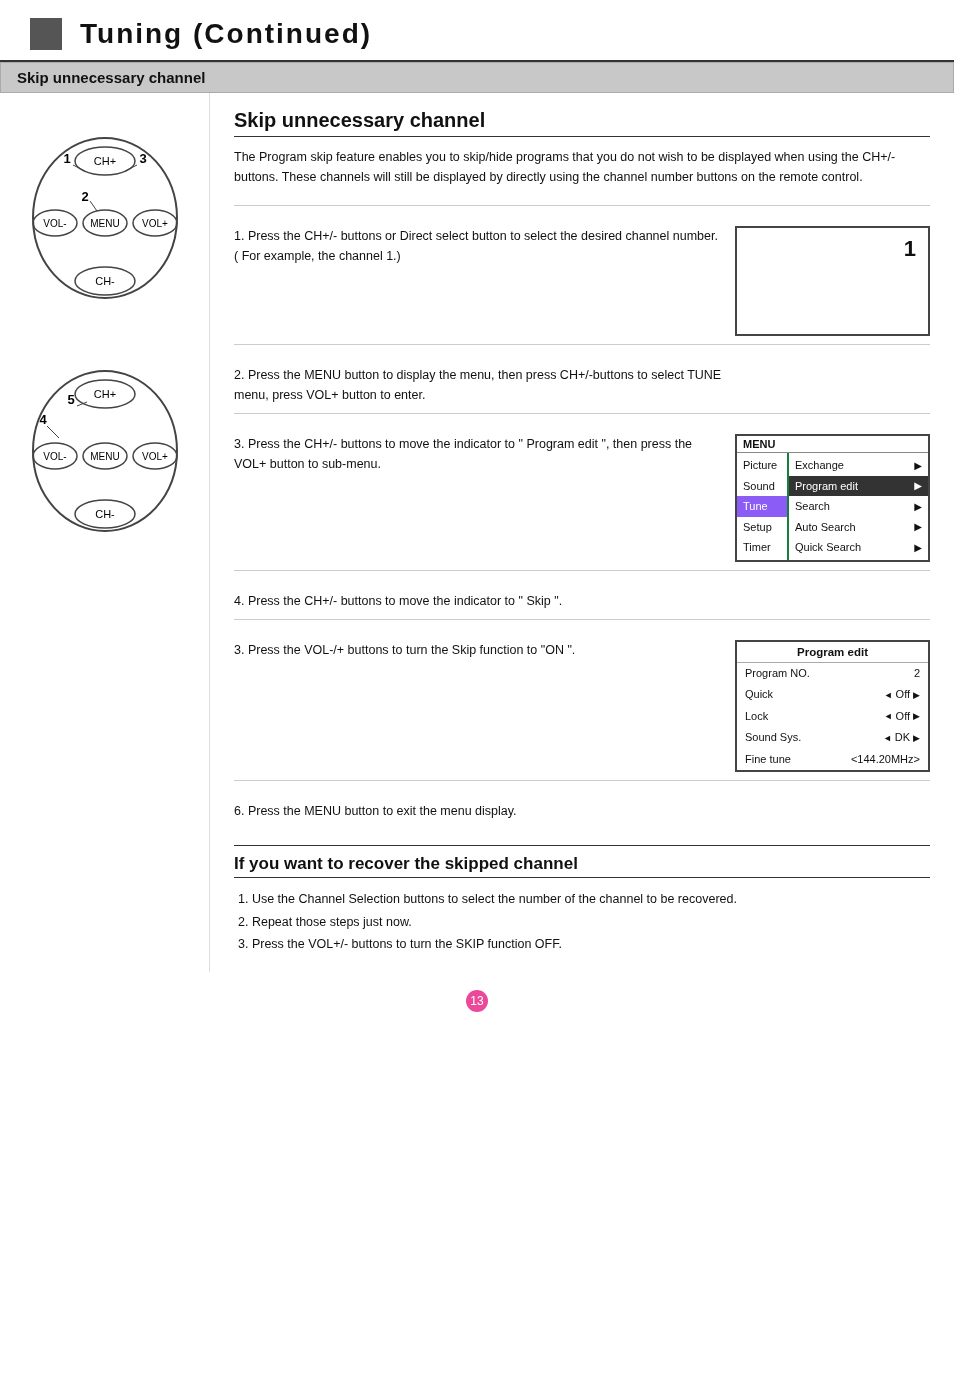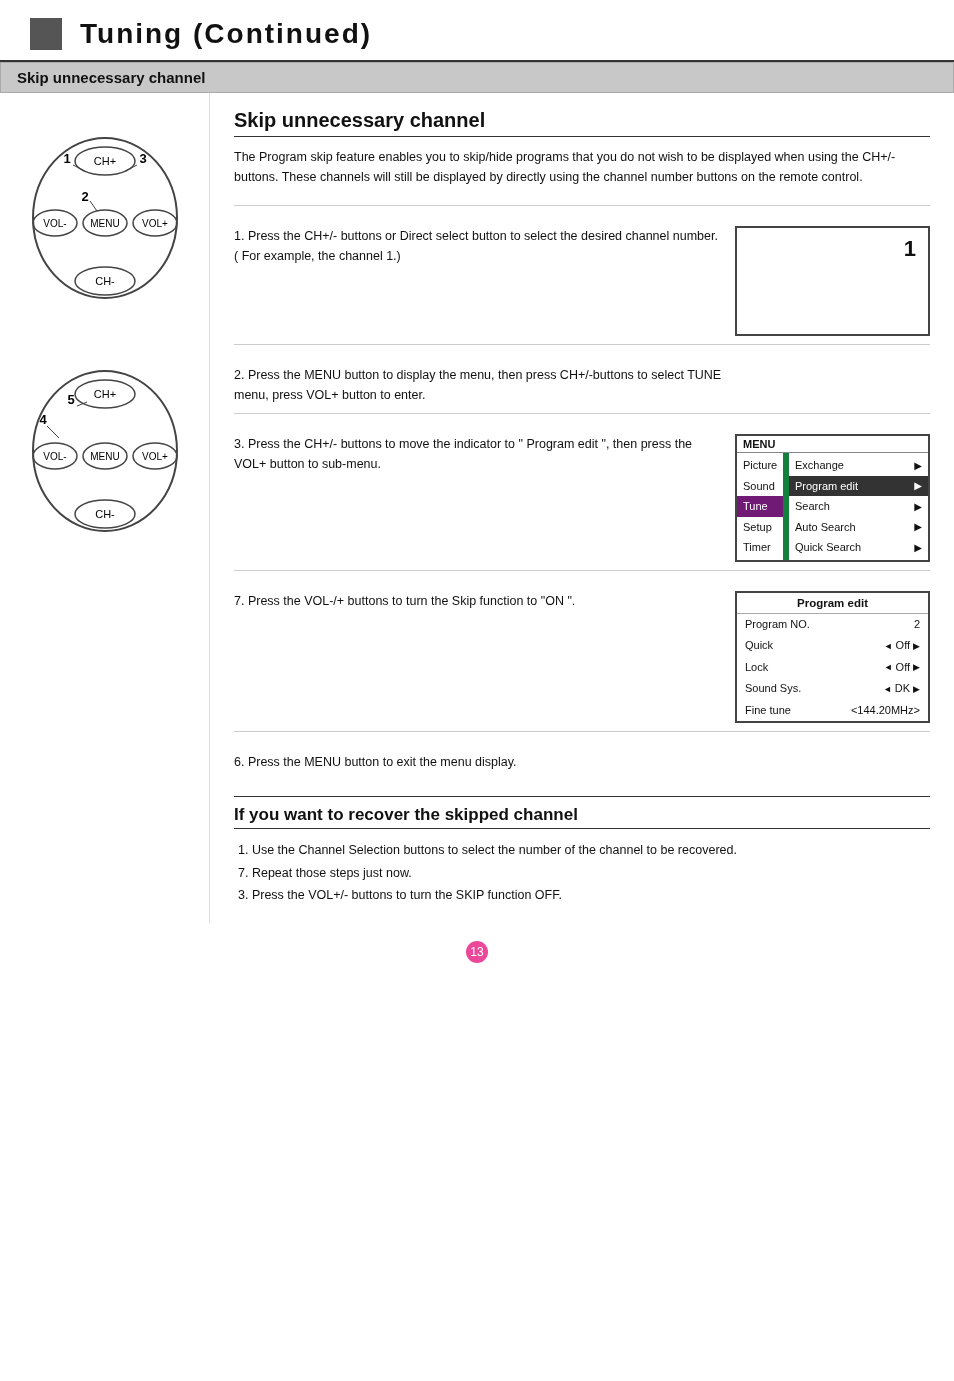--- a/index.html
+++ b/index.html
@@ -117,30 +117,30 @@
       border-bottom: 1px solid #888;
       padding: 2px 6px;
       font-weight: bold;
       font-size: 11px;
     }
     .menu-body {
       display: flex;
     }
     .menu-left {
       width: 52px;
-      border-right: 6px solid #15803d;
+      border-right: 2px solid #15803d;
       padding: 2px 0;
     }
     .menu-left-item {
       padding: 2px 6px;
       font-size: 11px;
       line-height: 1.5;
     }
     .menu-left-item.active {
-      background: #701a75;
+      background: #8b5cf6;
       color: #fff;
     }
     .menu-right {
       flex: 1;
       padding: 2px 0;
     }
     .menu-right-item {
       display: flex;
       justify-content: space-between;
       align-items: center;
@@ -389,24 +389,31 @@
               <div class="menu-right-item">
                 <span>Quick Search</span>
                   <span class="menu-arrow">▶</span>
               </div>
             </div>
           </div>
         </div>
       </div>
     </div>
 
-
-    <div class="step-row">
-      <div class="step-row-text">
-        <span>7. Press the VOL-/+ buttons to turn the Skip function to "ON ".</span>
+    <div class="step-row">
+      <div class="step-row-text">
+        <span>4. Press the CH+/- buttons to move the indicator to " Skip ".</span>
+      </div>
+      <div class="step-row-diagram">
+      </div>
+    </div>
+
+    <div class="step-row">
+      <div class="step-row-text">
+        <span>3. Press the VOL-/+ buttons to turn the Skip function to "ON ".</span>
       </div>
       <div class="step-row-diagram">
         <div class="program-edit-screen">
           <div class="pe-header">Program edit</div>
           <div class="pe-row">
             <span>Program NO.</span>
             <span>2</span>
           </div>
           <div class="pe-row">
             <span>Quick</span>
@@ -445,21 +452,21 @@
         <span>6. Press the MENU button to  exit  the menu display.</span>
       </div>
       <div class="step-row-diagram">
       </div>
     </div>
 
     <div class="recovery-section">
       <div class="recovery-heading">If you want to recover the skipped channel</div>
       <div class="recovery-list">
         <div>1. Use the Channel Selection buttons to select the  number of the channel  to be recovered.</div>
-        <div>7. Repeat those steps just now.</div>
+        <div>2. Repeat those steps just now.</div>
         <div>3. Press the VOL+/- buttons to turn the  SKIP function  OFF.</div>
       </div>
     </div>
 
   </div>
 </div>
 
 <div class="page-number">
   <span class="page-circle">13</span>
 </div>

